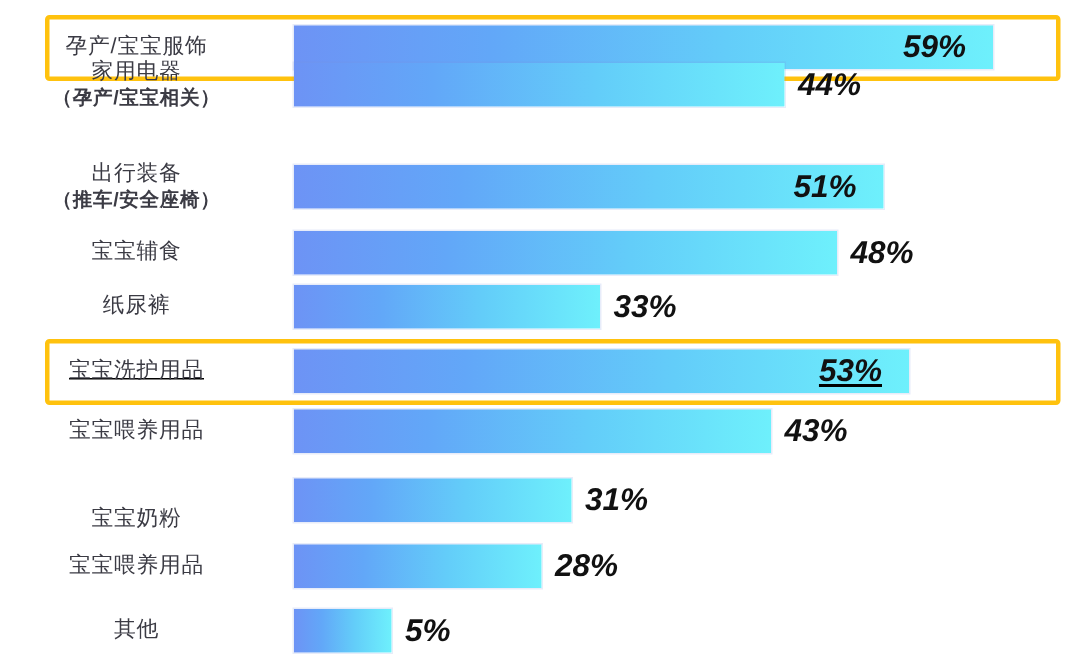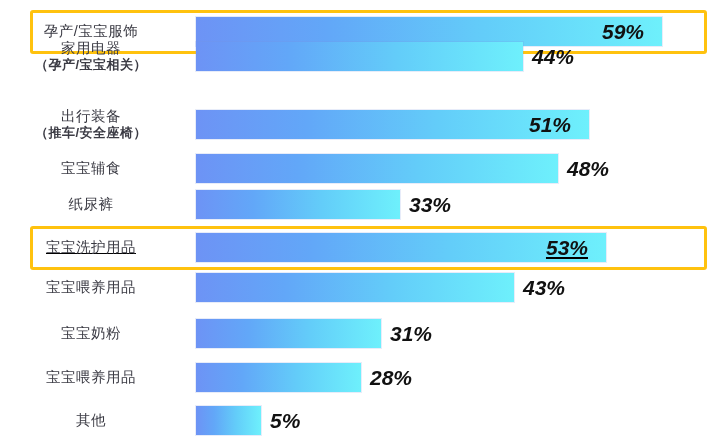--- a/index.html
+++ b/index.html
@@ -151,21 +151,21 @@
         </div>
       </div>
     </div>
     <div class="bar-row" style="top: 266px;">
       <div class="cat-label"><span>宝宝喂养用品</span></div>
       <div class="bar-area">
         <div class="bar" style="width: 318px;"></div>
         <span class="val outside">43%</span>
       </div>
     </div>
-    <div class="bar-row" style="top: 312.4px;">
+    <div class="bar-row" style="top: 312.4px; align-items: flex-end;">
       <div class="cat-label"><span>宝宝奶粉</span></div>
       <div class="bar-area">
         <div class="bar" style="width: 185px;"></div>
         <span class="val outside">31%</span>
       </div>
     </div>
     <div class="bar-row" style="top: 355.6px;">
       <div class="cat-label"><span>宝宝喂养用品</span></div>
       <div class="bar-area">
         <div class="bar" style="width: 165px;"></div>

